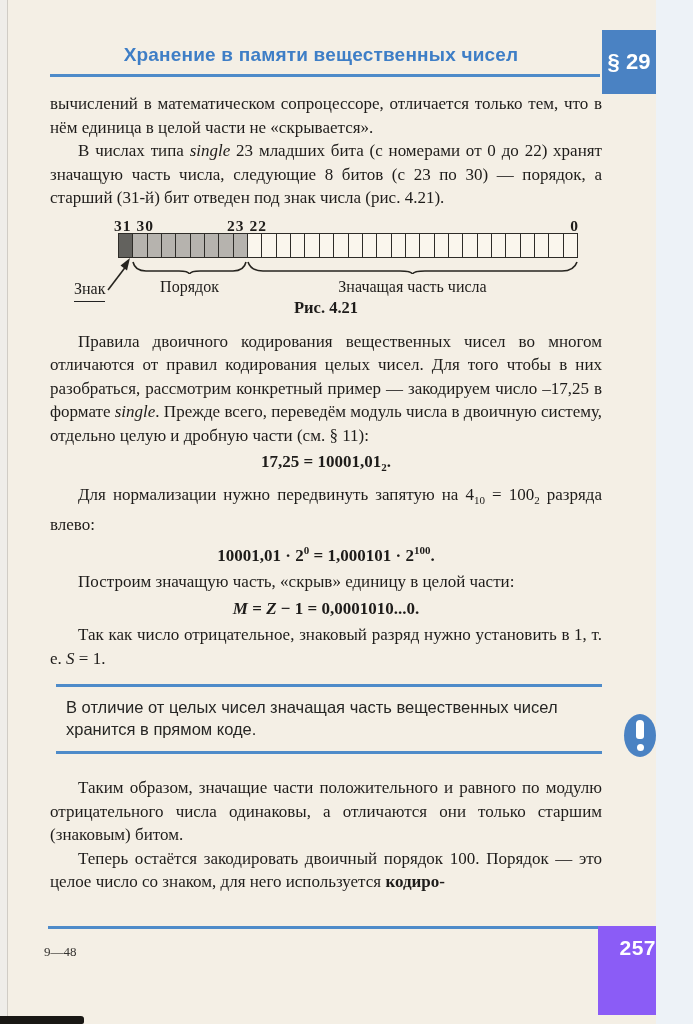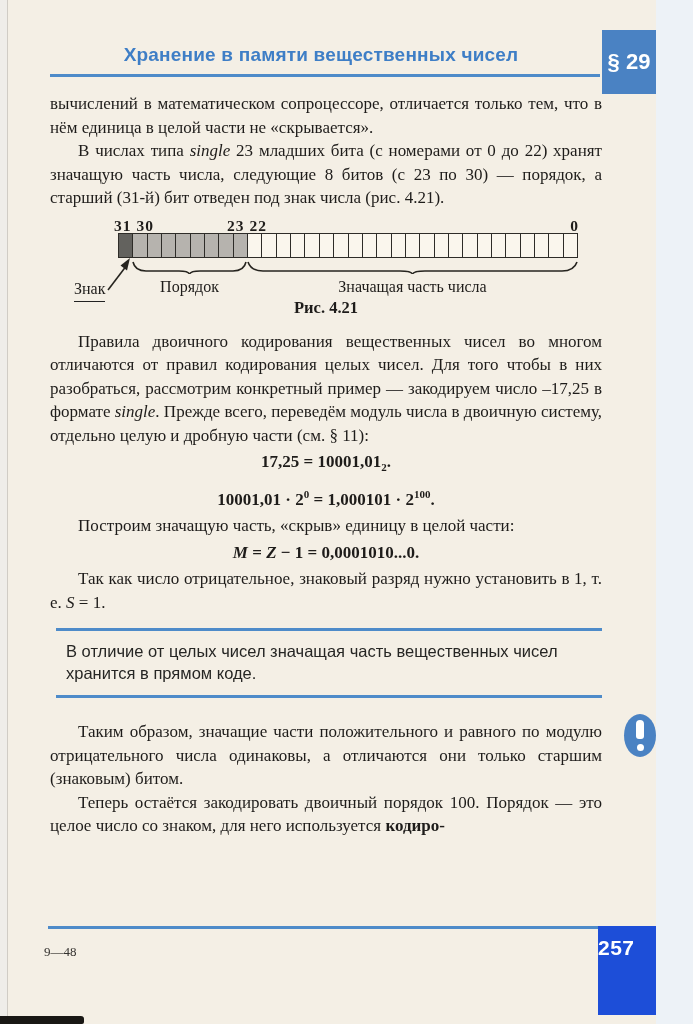--- a/index.html
+++ b/index.html
@@ -52,23 +52,23 @@
   .after-note{margin-top:22px !important;}
 
   
   .note-icon{position:absolute;left:624px;top:714px;width:32px;height:43px;background:#4a82c3;border-radius:50%;}
   .note-icon .bar{position:absolute;left:50%;top:6px;width:8px;height:19px;margin-left:-4px;background:#fff;
     border-radius:4px 4px 3px 3px;}
   .note-icon .dot{position:absolute;left:50%;bottom:6px;width:7px;height:7px;margin-left:-3.5px;background:#fff;border-radius:50%;}
 
   
   .footer-rule{position:absolute;left:48px;top:926px;width:550px;height:3px;background:#4e8bc9;}
-  .page-badge{position:absolute;left:598px;top:926px;width:58px;height:89px;background:#1d4ed8;
+  .page-badge{position:absolute;left:598px;top:926px;width:58px;height:89px;background:#8b5cf6;
     color:#fff;font-family:"Liberation Sans",sans-serif;font-weight:bold;font-size:21px;
-    text-align:left;padding-top:10px;box-sizing:border-box;letter-spacing:.5px;}
+    text-align:right;padding-top:10px;box-sizing:border-box;letter-spacing:.5px;}
   .print-code{position:absolute;left:44px;top:944px;font-size:13px;color:#33312e;}
   .scan-shadow{position:absolute;left:0;top:1016px;width:84px;height:8px;background:#191714;border-radius:0 3px 2px 0;}
 </style>
 </head>
 <body>
 
 <div class="page">
   <div class="edge-left"></div>
   <div class="gutter-right"></div>
 
@@ -136,20 +136,21 @@
 
       <div class="grouplab exp">Порядок</div>
       <div class="grouplab sig">Значащая часть числа</div>
       <div class="fig-caption">Рис. 4.21</div>
     </div>
 
     <p class="indent"><span>Правила двоичного кодирования вещественных чисел во многом отличаются от правил кодирования целых чисел. Для того чтобы в них разобраться, рассмотрим конкретный пример — закодируем число –17,25 в формате </span><span class="it">single</span><span>. Прежде всего, переведём модуль числа в двоичную систему, отдельно целую и дробную части (см. § 11):</span></p>
 
     <p class="formula"><span>17,25 = 10001,01</span><sub>2</sub><span>.</span></p>
 
+    <p class="indent"><span>Для нормализации нужно передвинуть запятую на 4</span><sub>10</sub><span> = 100</span><sub>2</sub><span> разряда влево:</span></p>
 
     <p class="formula"><span>10001,01 · 2</span><sup>0</sup><span> = 1,000101 · 2</span><sup>100</sup><span>.</span></p>
 
     <p class="indent">Построим значащую часть, «скрыв» единицу в целой части:</p>
 
     <p class="formula"><span class="it">M</span><span> = </span><span class="it">Z</span><span> − 1 = </span><span>0,0001010...0</span><span>.</span></p>
 
     <p class="indent"><span>Так как число отрицательное, знаковый разряд нужно установить в 1, т. е. </span><span class="it">S</span><span> = 1.</span></p>
 
     <div class="note">В отличие от целых чисел значащая часть вещественных чисел хранится в прямом коде.</div>

